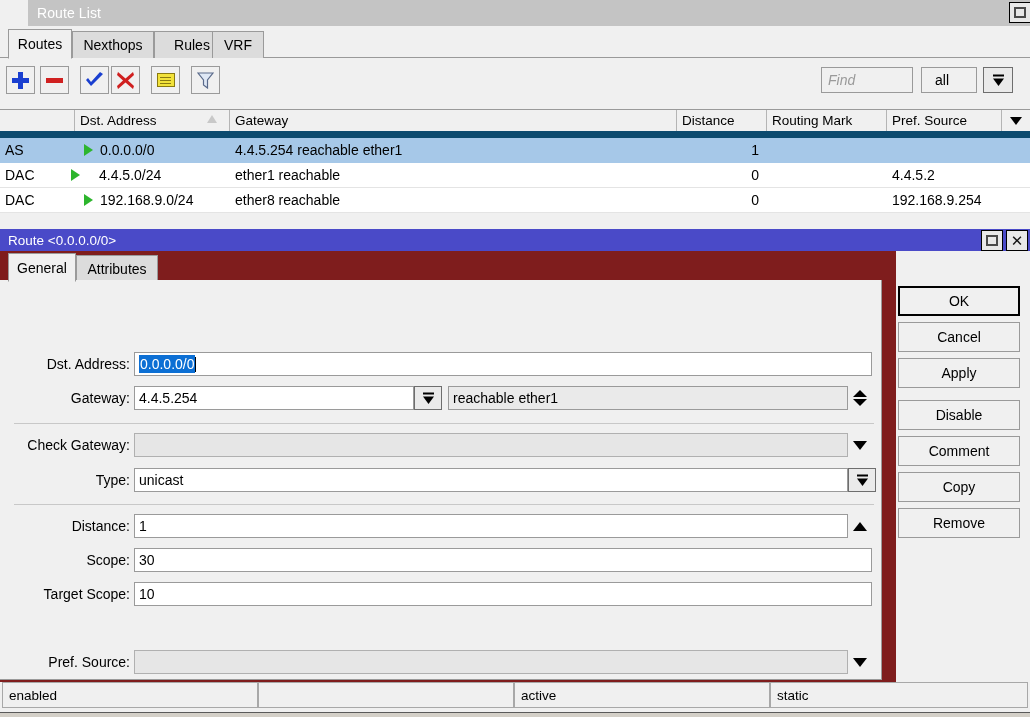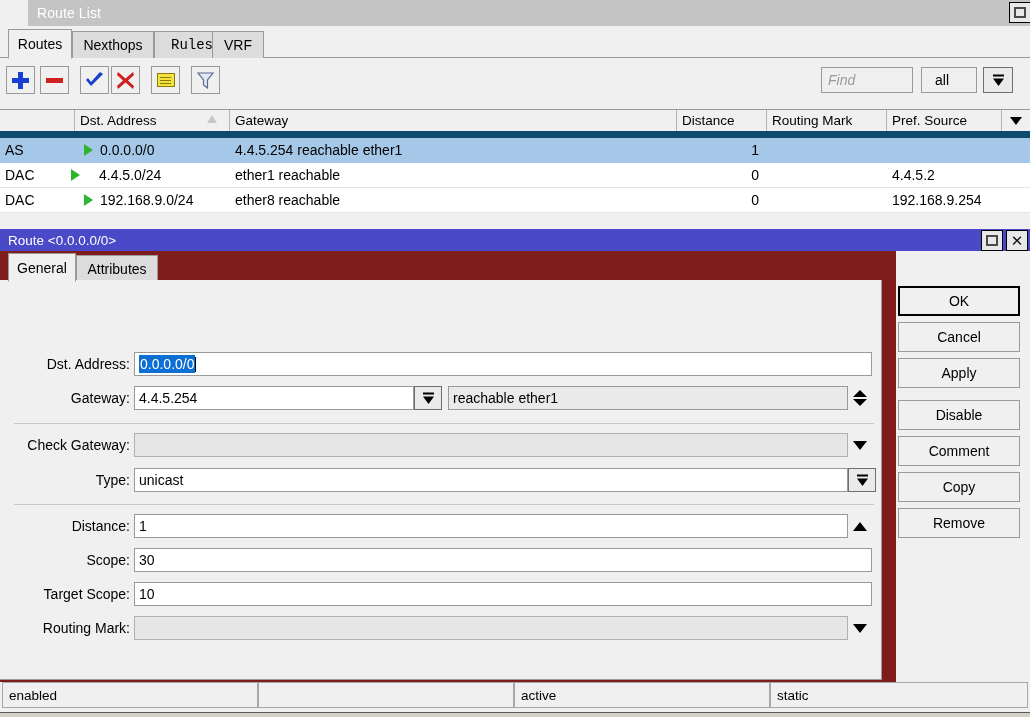--- a/index.html
+++ b/index.html
@@ -212,21 +212,21 @@
     </div>
   </div>
 
   <div class="tabbar">
     <div class="tab active" style="left:8px;width:64px;">
       <span>Routes</span>
     </div>
     <div class="tab" style="left:72px;width:82px;">
       <span>Nexthops</span>
     </div>
-    <div class="tab" style="left:154px;width:76px;font-family:Liberation Mono, monospace;">
+    <div class="tab" style="left:154px;width:76px;">
       <span>Rules</span>
     </div>
     <div class="tab" style="left:212px;width:52px;">
       <span>VRF</span>
     </div>
   </div>
 
   <div class="toolbar">
     <div class="tbtn" style="left:6px;">
       <div class="ic-plus"></div>
@@ -427,30 +427,30 @@
         </div>
       </div>
 
       <div class="frow" style="top:302px;width:882px;">
         <div class="flabel" style="right:752px;width:200px;">Target Scope:</div>
         <div class="finput" style="left:134px;width:738px;">
           <span>10</span>
         </div>
       </div>
 
-      <div class="frow" style="top:336px;width:882px;">
-        <div class="flabel" style="right:752px;width:200px;">Routing Mark:</div>
+
+      <div class="frow" style="top:370px;width:882px;">
+        <div class="flabel" style="right:752px;width:200px;">Pref. Source:</div>
         <div class="finput disabled" style="left:134px;width:714px;">
           <span></span>
         </div>
         <div class="arrow-plain-dn" style="left:848px;">
           <div class="tri-dn2"></div>
         </div>
       </div>
-
 
     </div>
 
     <div class="btncol">
       <div class="dbtn primary">
         <span>OK</span>
       </div>
       <div class="dbtn">
         <span>Cancel</span>
       </div>

